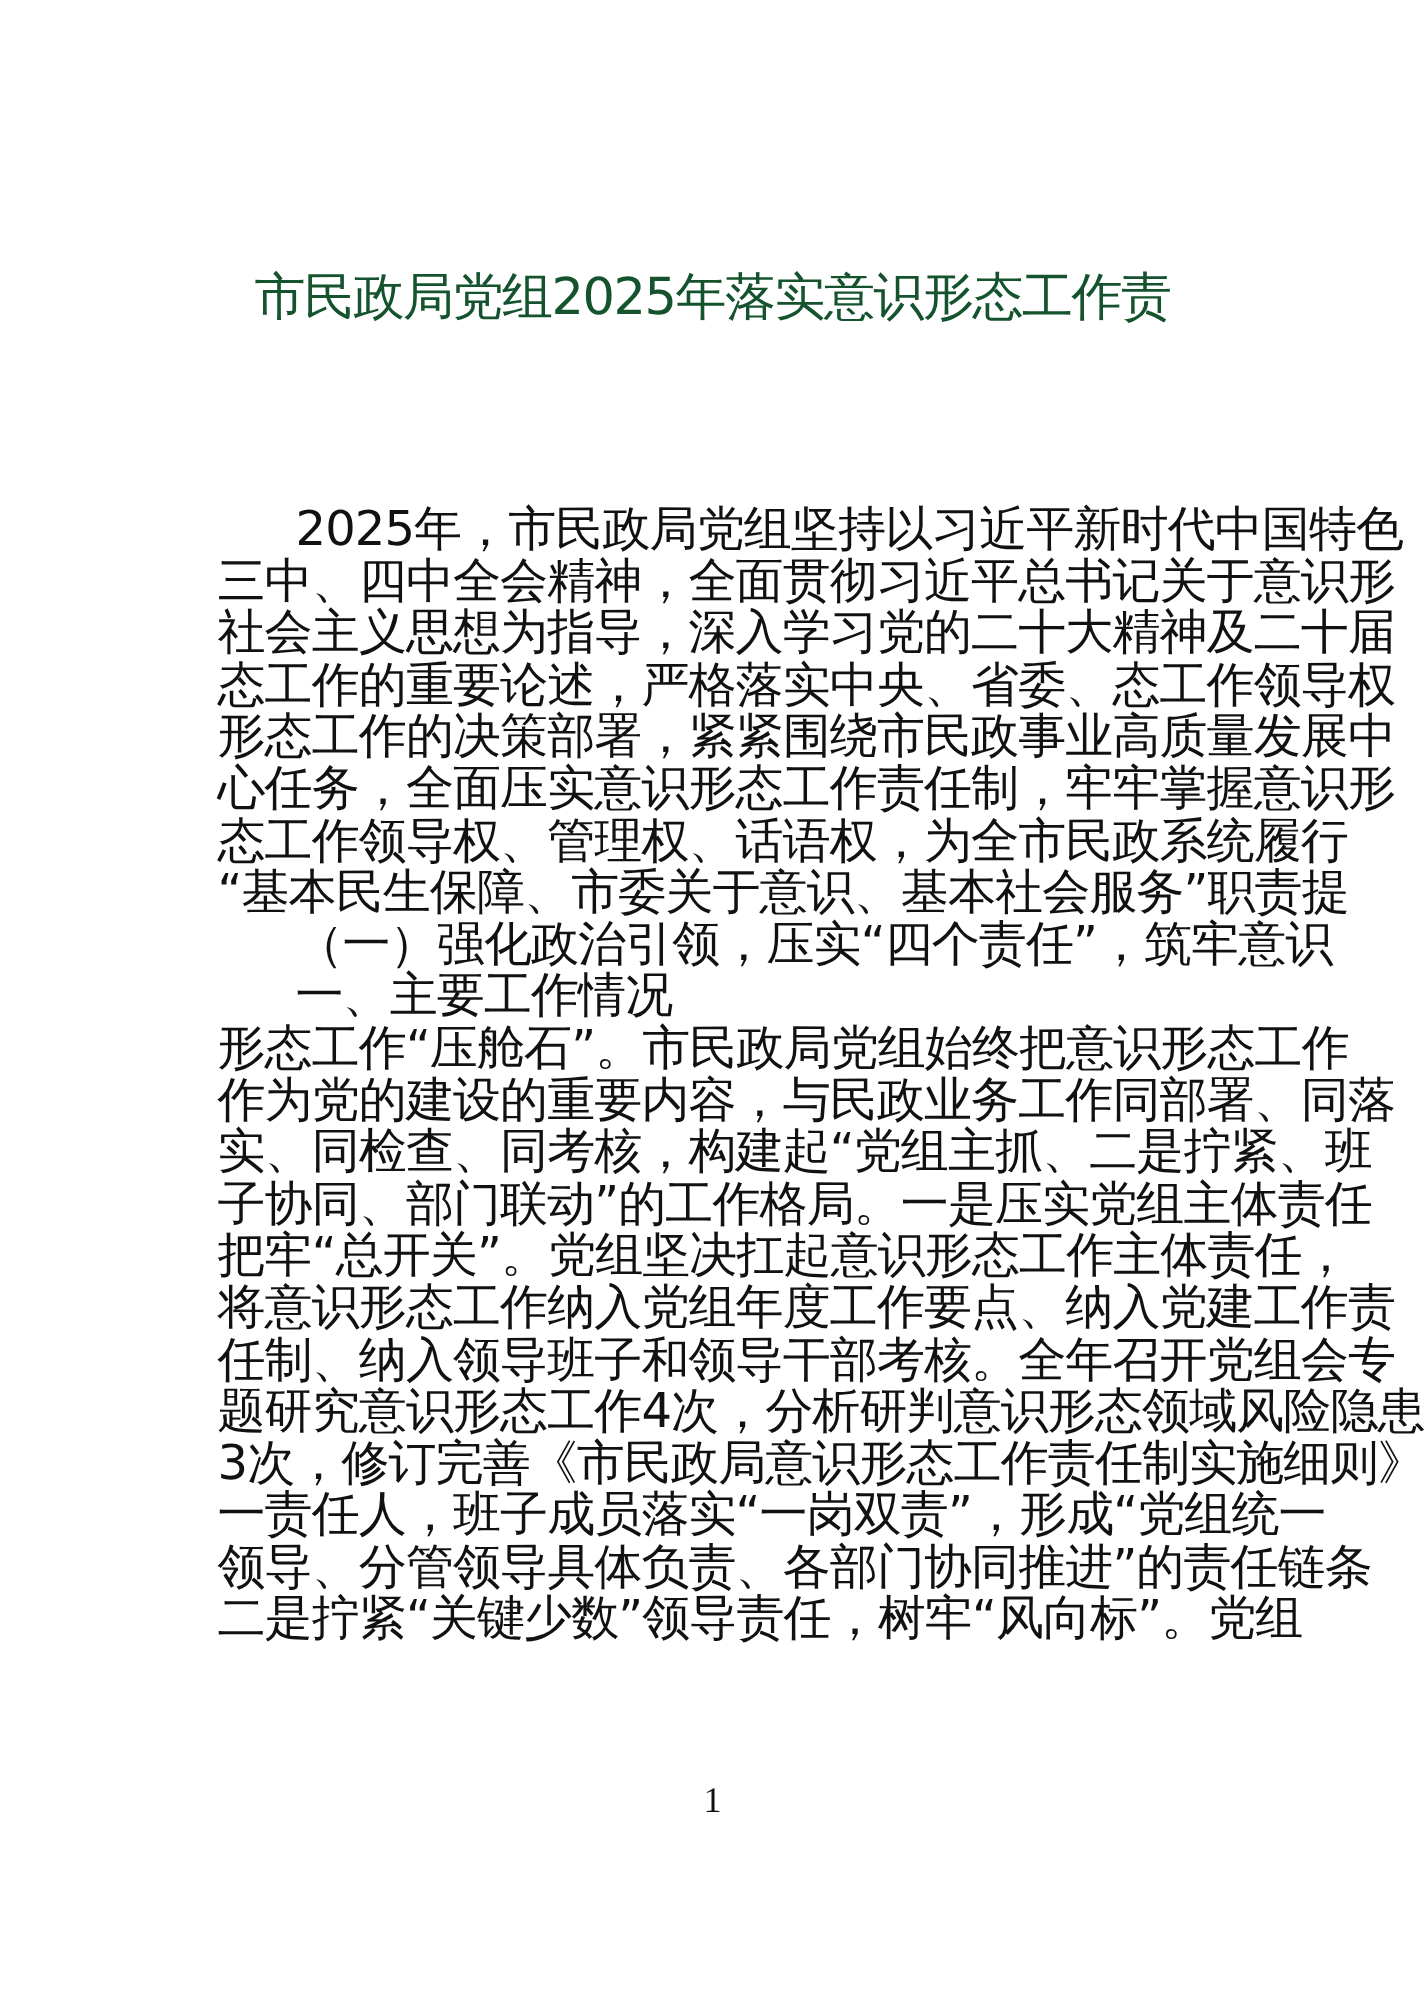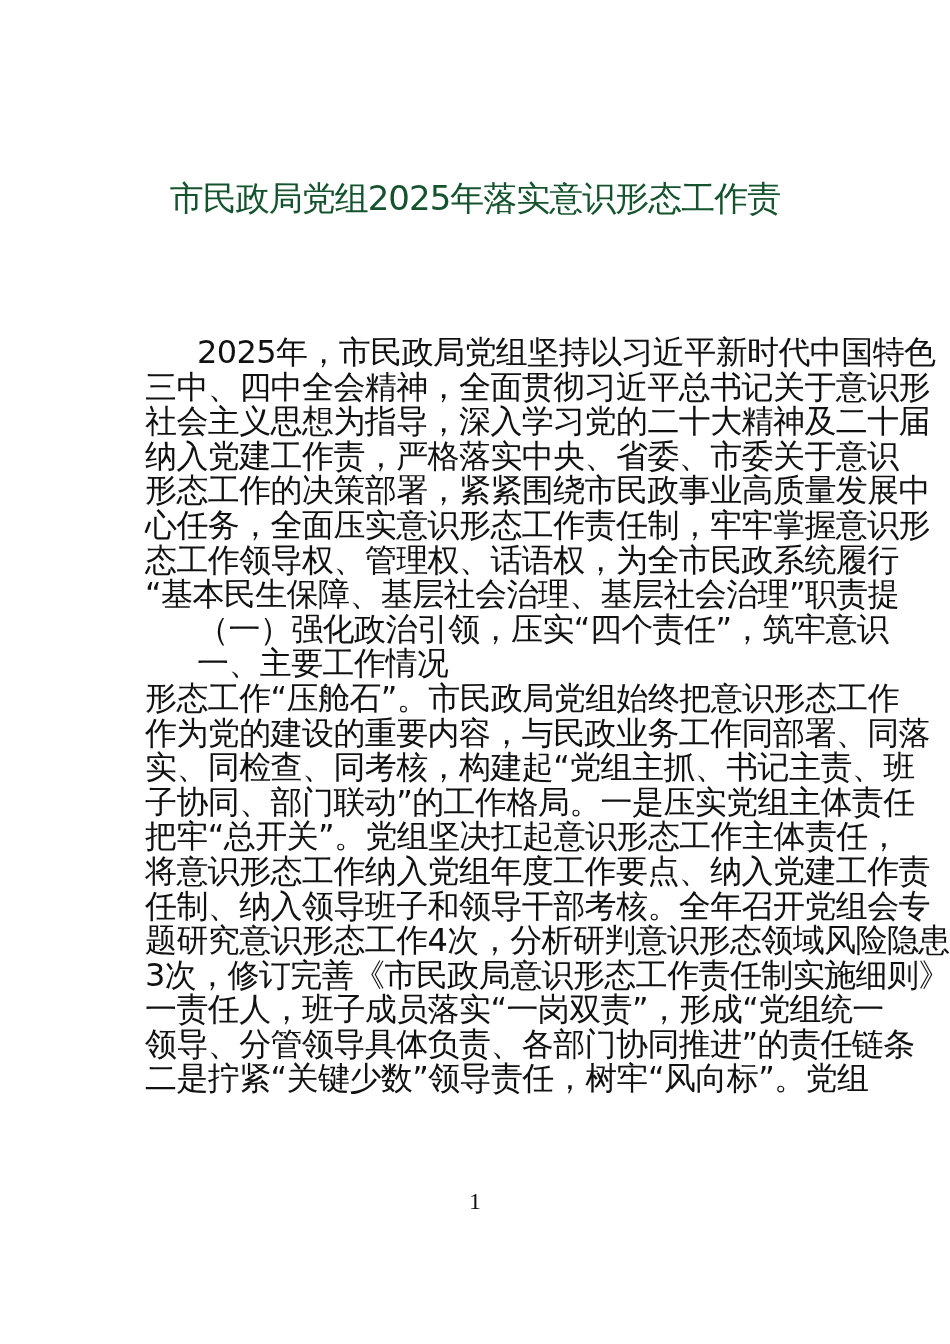--- a/index.html
+++ b/index.html
@@ -21,30 +21,30 @@
 </head>
 <body>
 
 <div class="page">
   <div class="title t1">市民政局党组2025年落实意识形态工作责</div>
 
   <div class="body">
     <div class="line justify indent">2025年，市民政局党组坚持以习近平新时代中国特色</div>
     <div class="line justify">三中、四中全会精神，全面贯彻习近平总书记关于意识形</div>
     <div class="line justify">社会主义思想为指导，深入学习党的二十大精神及二十届</div>
-    <div class="line justify">纳入党建工作责，严格落实中央、省委、市委关于意识</div>
+    <div class="line justify">态工作的重要论述，严格落实中央、省委、态工作领导权</div>
     <div class="line justify">形态工作的决策部署，紧紧围绕市民政事业高质量发展中</div>
     <div class="line justify">心任务，全面压实意识形态工作责任制，牢牢掌握意识形</div>
     <div class="line justify">态工作领导权、管理权、话语权，为全市民政系统履行</div>
-    <div class="line justify">“基本民生保障、基层社会治理、基层社会治理”职责提</div>
+    <div class="line justify">“基本民生保障、市委关于意识、基本社会服务”职责提</div>
     <div class="line justify indent">（一）强化政治引领，压实“四个责任”，筑牢意识</div>
     <div class="line indent">一、主要工作情况</div>
     <div class="line justify">形态工作“压舱石”。市民政局党组始终把意识形态工作</div>
     <div class="line justify">作为党的建设的重要内容，与民政业务工作同部署、同落</div>
-    <div class="line justify">实、同检查、同考核，构建起“党组主抓、书记主责、班</div>
+    <div class="line justify">实、同检查、同考核，构建起“党组主抓、二是拧紧、班</div>
     <div class="line justify">子协同、部门联动”的工作格局。一是压实党组主体责任</div>
     <div class="line justify">把牢“总开关”。党组坚决扛起意识形态工作主体责任，</div>
     <div class="line justify">将意识形态工作纳入党组年度工作要点、纳入党建工作责</div>
     <div class="line justify">任制、纳入领导班子和领导干部考核。全年召开党组会专</div>
     <div class="line justify">题研究意识形态工作4次，分析研判意识形态领域风险隐患</div>
     <div class="line justify">3次，修订完善《市民政局意识形态工作责任制实施细则》</div>
     <div class="line justify">一责任人，班子成员落实“一岗双责”，形成“党组统一</div>
     <div class="line justify">领导、分管领导具体负责、各部门协同推进”的责任链条</div>
     <div class="line justify">二是拧紧“关键少数”领导责任，树牢“风向标”。党组</div>
   </div>

